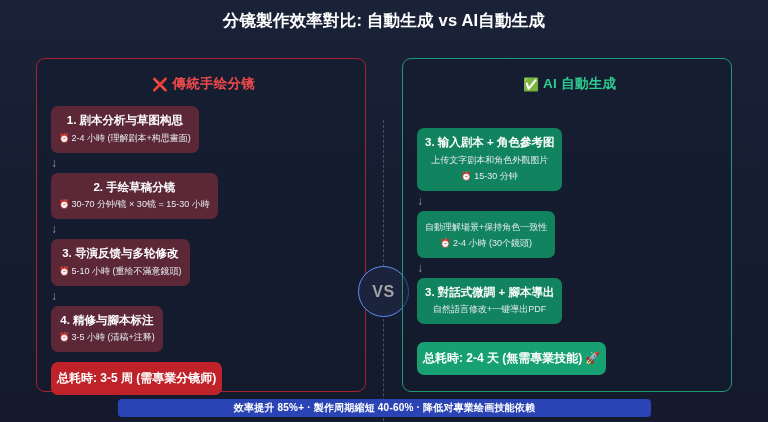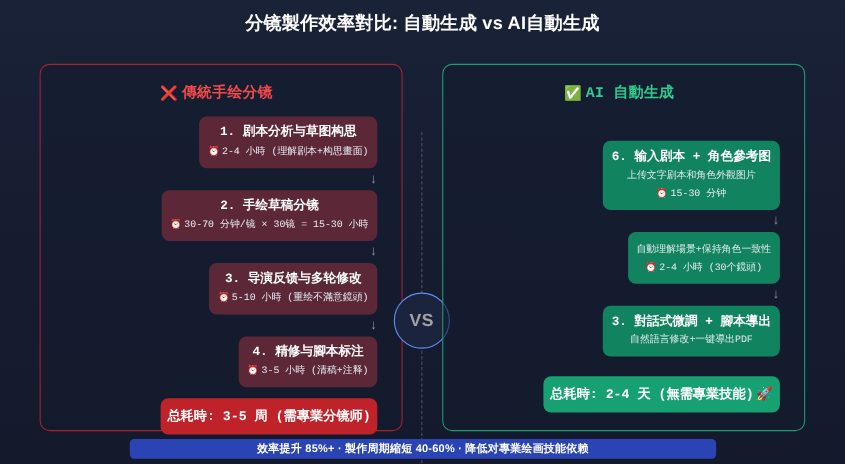--- a/index.html
+++ b/index.html
@@ -46,43 +46,42 @@
   }
   .panel {
     position: absolute;
     top: 0;
     width: 330px;
     height: 334px;
     border-radius: 9px;
     border: 1.4px solid #8f2030;
     background: rgba(20, 27, 45, 0.55);
     box-sizing: border-box;
-    padding: 8px 22px 0 14px;
-    font-family: Liberation Mono, monospace;
+    padding: 8px 8px 0 14px;
   }
   .panel.left  { left: 36px;  border-color: #a62230; }
   .panel.right { left: 402px; border-color: #1f9a72; }
 
   .panel-title {
     text-align: center;
     font-size: 13.5px;
     font-weight: bold;
     margin: 8px 0 13px 0;
     letter-spacing: 0.3px;
   }
   .panel.left  .panel-title { color: #f04a4a; }
   .panel.right .panel-title { color: #2ecb8f; }
   .panel-title .emj {
     font-size: 13px;
     margin-right: 3px;
     vertical-align: -1px;
   }
 
   
-  .steps { display: flex; flex-direction: column; align-items: flex-end; }
+  .steps { display: flex; flex-direction: column; align-items: flex-start; }
   .card {
     border-radius: 7px;
     padding: 7px 8px 8px 8px;
     text-align: center;
     box-sizing: border-box;
   }
   .card.red   { background: #5c2838; }
   .card.green { background: #11845f; }
   .card-title {
     font-size: 11.5px;
@@ -236,21 +235,21 @@
     <div class="vs-badge">VS</div>
 
     <div class="panel right">
       <div class="panel-title">
         <span class="emj">✅</span><span>AI 自動生成</span>
       </div>
 
       <div class="steps" style="padding-top:22px;">
 
         <div class="card green">
-          <div class="card-title">6. 输入剧本 + 角色參考图</div>
+          <div class="card-title">3. 输入剧本 + 角色參考图</div>
           <div class="card-desc">上传文字剧本和角色外觀图片</div>
           <div class="card-time">
             <span class="emj">⏰</span><span>15-30 分钟</span>
           </div>
         </div>
 
         <div class="arrow">↓</div>
 
         <div class="card green">
           <div class="card-desc">自動理解場景+保持角色一致性</div>

